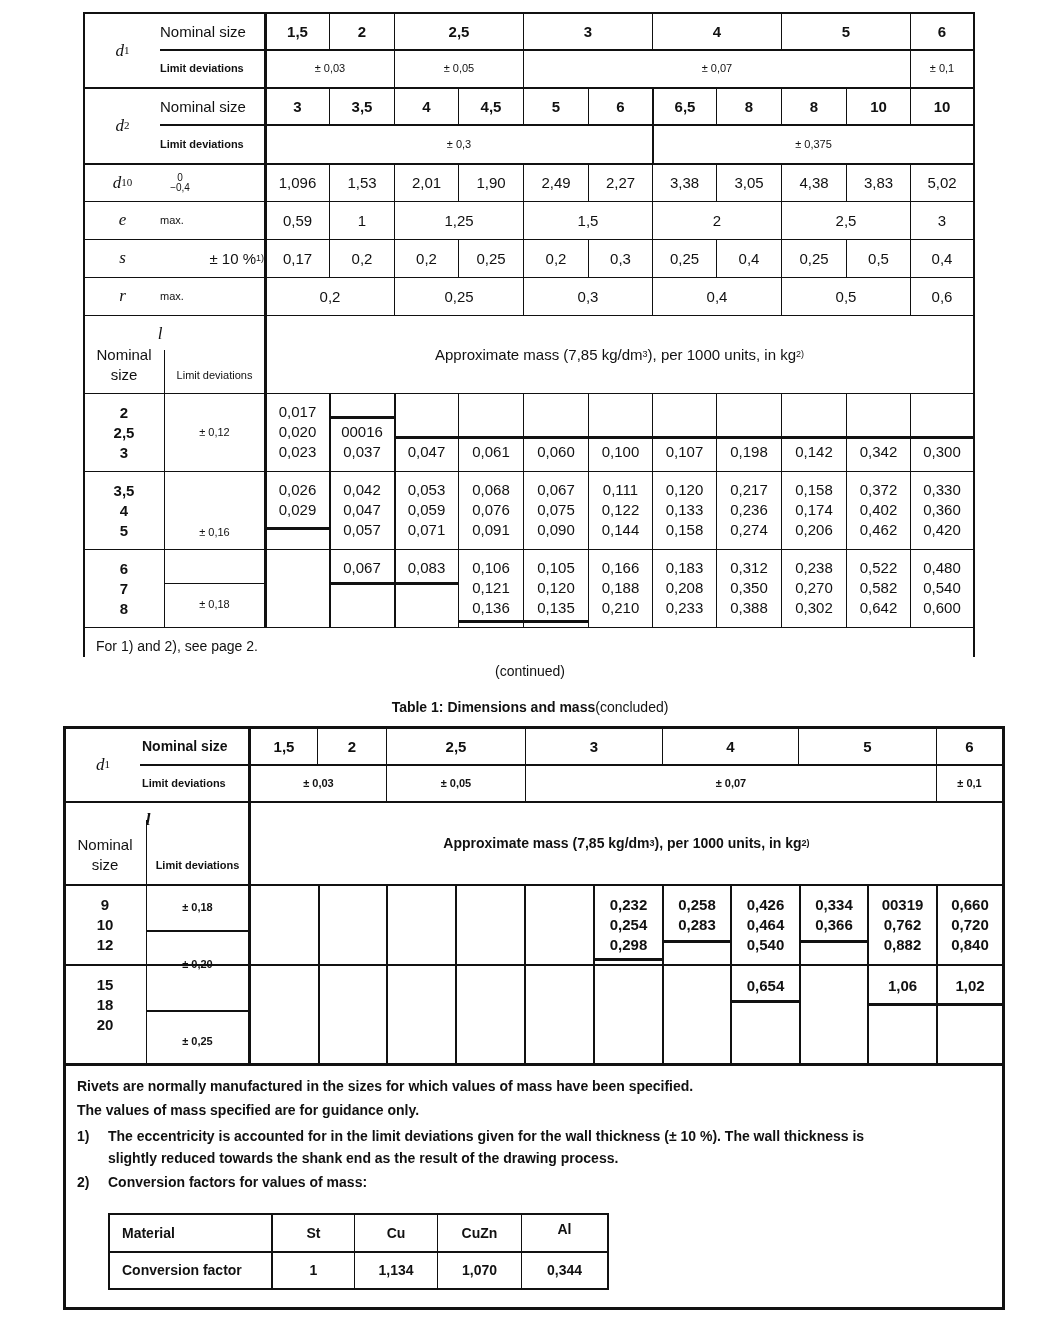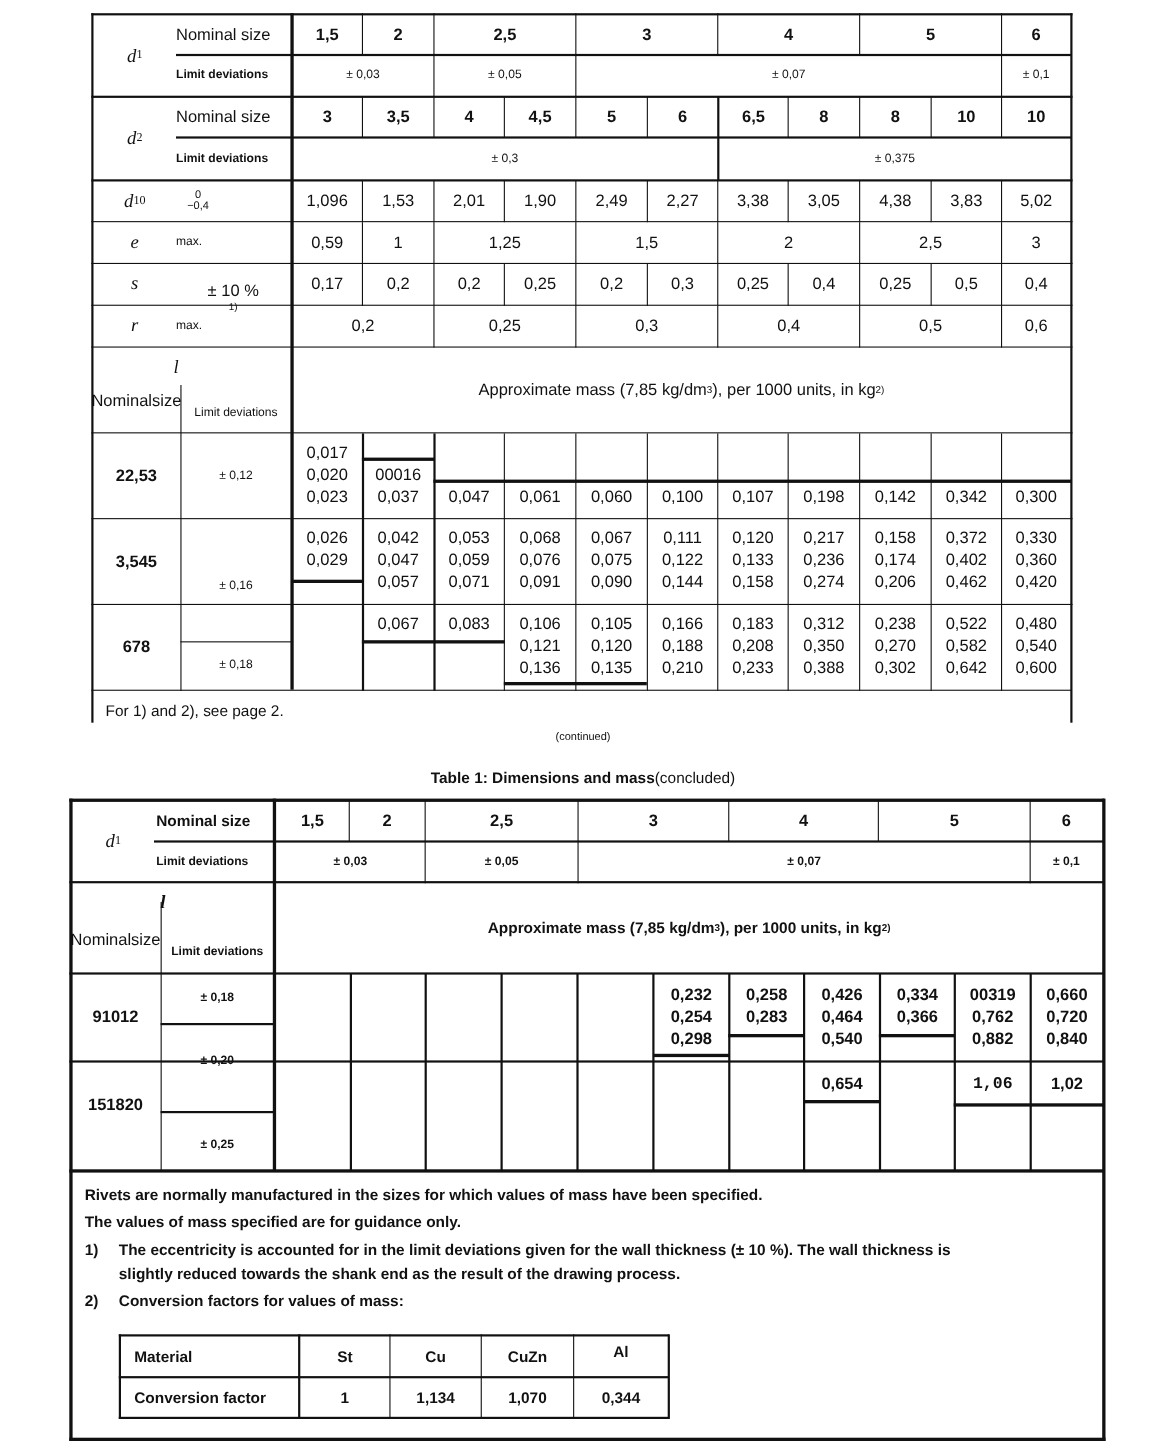--- a/index.html
+++ b/index.html
@@ -4,21 +4,21 @@
 <style>
   html,body{margin:0;padding:0;background:#fff;}
   body{width:1058px;height:1323px;position:relative;overflow:hidden;font-family:"Liberation Sans",sans-serif;color:#111;}
   .abs{position:absolute;}
   .t{position:absolute;display:flex;align-items:center;justify-content:center;text-align:center;white-space:nowrap;line-height:1.2;}
   .ln{position:absolute;background:#111;}
   .b{font-weight:bold;}
   .sm{font-size:11px;font-weight:bold;}
   .n{font-size:15px;}
   .it{font-family:"Liberation Serif",serif;font-style:italic;font-size:17px;}
-  .stack{line-height:20px;}
+  .stack{flex-direction:column;line-height:20px;}
   .tbl2{font-weight:bold;}
   sup{font-size:9px;}
 </style>
 </head>
 <body>
 
 <div>
 
   <div class="ln" style="left:83px;top:12px;width:892px;height:2px;"></div>
   <div class="ln" style="left:83px;top:12px;width:2px;height:645px;"></div>
@@ -181,21 +181,21 @@
   <div class="t" style="left:160px;top:202px;width:104px;height:37px;justify-content:flex-start;font-size:11px;">max.</div>
   <div class="t n" style="left:266px;top:202px;width:63px;height:37px;">0,59</div>
   <div class="t n" style="left:330px;top:202px;width:64px;height:37px;">1</div>
   <div class="t n" style="left:395px;top:202px;width:128px;height:37px;">1,25</div>
   <div class="t n" style="left:524px;top:202px;width:128px;height:37px;">1,5</div>
   <div class="t n" style="left:653px;top:202px;width:128px;height:37px;">2</div>
   <div class="t n" style="left:782px;top:202px;width:128px;height:37px;">2,5</div>
   <div class="t n" style="left:911px;top:202px;width:62px;height:37px;">3</div>
 
   <div class="t it" style="left:85px;top:240px;width:75px;height:37px;">s</div>
-  <div class="t n" style="left:160px;top:256px;width:104px;height:37px;justify-content:flex-start;flex-direction:column;">
+  <div class="t n" style="left:160px;top:240px;width:104px;height:37px;justify-content:flex-end;">
       <span>± 10 %</span>
       <sup>1)</sup>
     </div>
   <div id="s-row">
       <div class="t n" style="left: 266px; top: 240px; width: 63px; height: 37px;">0,17</div>
       <div class="t n" style="left: 330px; top: 240px; width: 64px; height: 37px;">0,2</div>
       <div class="t n" style="left: 395px; top: 240px; width: 63px; height: 37px;">0,2</div>
       <div class="t n" style="left: 459px; top: 240px; width: 64px; height: 37px;">0,25</div>
       <div class="t n" style="left: 524px; top: 240px; width: 64px; height: 37px;">0,2</div>
       <div class="t n" style="left: 589px; top: 240px; width: 63px; height: 37px;">0,3</div>
@@ -318,21 +318,21 @@
       <div class="t n" style="left: 847px; top: 578px; width: 63px; height: 20px;">0,582</div>
       <div class="t n" style="left: 847px; top: 598px; width: 63px; height: 20px;">0,642</div>
       <div class="t n" style="left: 911px; top: 558px; width: 62px; height: 20px;">0,480</div>
       <div class="t n" style="left: 911px; top: 578px; width: 62px; height: 20px;">0,540</div>
       <div class="t n" style="left: 911px; top: 598px; width: 62px; height: 20px;">0,600</div>
     </div>
 
   <div class="abs" style="left:96px;top:638px;font-size:14px;">For 1) and 2), see page 2.</div>
 </div>
 
-<div class="t" style="left:440px;top:660px;width:180px;height:22px;font-size:10px;">(continued)</div>
+<div class="t" style="left:440px;top:660px;width:180px;height:22px;font-size:14px;">(continued)</div>
 <div class="t" style="left:300px;top:696px;width:460px;height:22px;font-size:14px;">
     <b>Table 1: Dimensions and mass</b>
     <span> (concluded)</span>
   </div>
 
 <div>
   <div class="ln" style="left:63px;top:726px;width:941px;height:3px;"></div>
   <div class="ln" style="left:63px;top:726px;width:3px;height:584px;"></div>
   <div class="ln" style="left:1002px;top:726px;width:3px;height:584px;"></div>
   <div class="ln" style="left:63px;top:1307px;width:942px;height:3px;"></div>
@@ -431,21 +431,21 @@
       <div class="t tbl2" style="left: 732px; top: 935px; width: 67px; height: 20px; font-size: 15px;">0,540</div>
       <div class="t tbl2" style="left: 801px; top: 895px; width: 66px; height: 20px; font-size: 15px;">0,334</div>
       <div class="t tbl2" style="left: 801px; top: 915px; width: 66px; height: 20px; font-size: 15px;">0,366</div>
       <div class="t tbl2" style="left: 869px; top: 895px; width: 67px; height: 20px; font-size: 15px;">00319</div>
       <div class="t tbl2" style="left: 869px; top: 915px; width: 67px; height: 20px; font-size: 15px;">0,762</div>
       <div class="t tbl2" style="left: 869px; top: 935px; width: 67px; height: 20px; font-size: 15px;">0,882</div>
       <div class="t tbl2" style="left: 938px; top: 895px; width: 64px; height: 20px; font-size: 15px;">0,660</div>
       <div class="t tbl2" style="left: 938px; top: 915px; width: 64px; height: 20px; font-size: 15px;">0,720</div>
       <div class="t tbl2" style="left: 938px; top: 935px; width: 64px; height: 20px; font-size: 15px;">0,840</div>
       <div class="t tbl2" style="left: 732px; top: 976px; width: 67px; height: 20px; font-size: 15px;">0,654</div>
-      <div class="t tbl2" style="left: 869px; top: 976px; width: 67px; height: 20px; font-size: 15px; font-family: Liberation Mono, monospace;">1,06</div>
+      <div class="t tbl2" style="left: 869px; top: 976px; width: 67px; height: 20px; font-size: 15px;">1,06</div>
       <div class="t tbl2" style="left: 938px; top: 976px; width: 64px; height: 20px; font-size: 15px;">1,02</div>
     </div>
 
   <div class="abs tbl2" style="left:77px;top:1078px;font-size:14px;">Rivets are normally manufactured in the sizes for which values of mass have been specified.</div>
   <div class="abs tbl2" style="left:77px;top:1102px;font-size:14px;">The values of mass specified are for guidance only.</div>
   <div class="abs tbl2" style="left:77px;top:1128px;font-size:14px;">1)</div>
   <div class="abs tbl2" style="left:108px;top:1128px;font-size:14px;">The eccentricity is accounted for in the limit deviations given for the wall thickness (± 10 %). The wall thickness is</div>
   <div class="abs tbl2" style="left:108px;top:1150px;font-size:14px;">slightly reduced towards the shank end as the result of the drawing process.</div>
   <div class="abs tbl2" style="left:77px;top:1174px;font-size:14px;">2)</div>
   <div class="abs tbl2" style="left:108px;top:1174px;font-size:14px;">Conversion factors for values of mass:</div>

